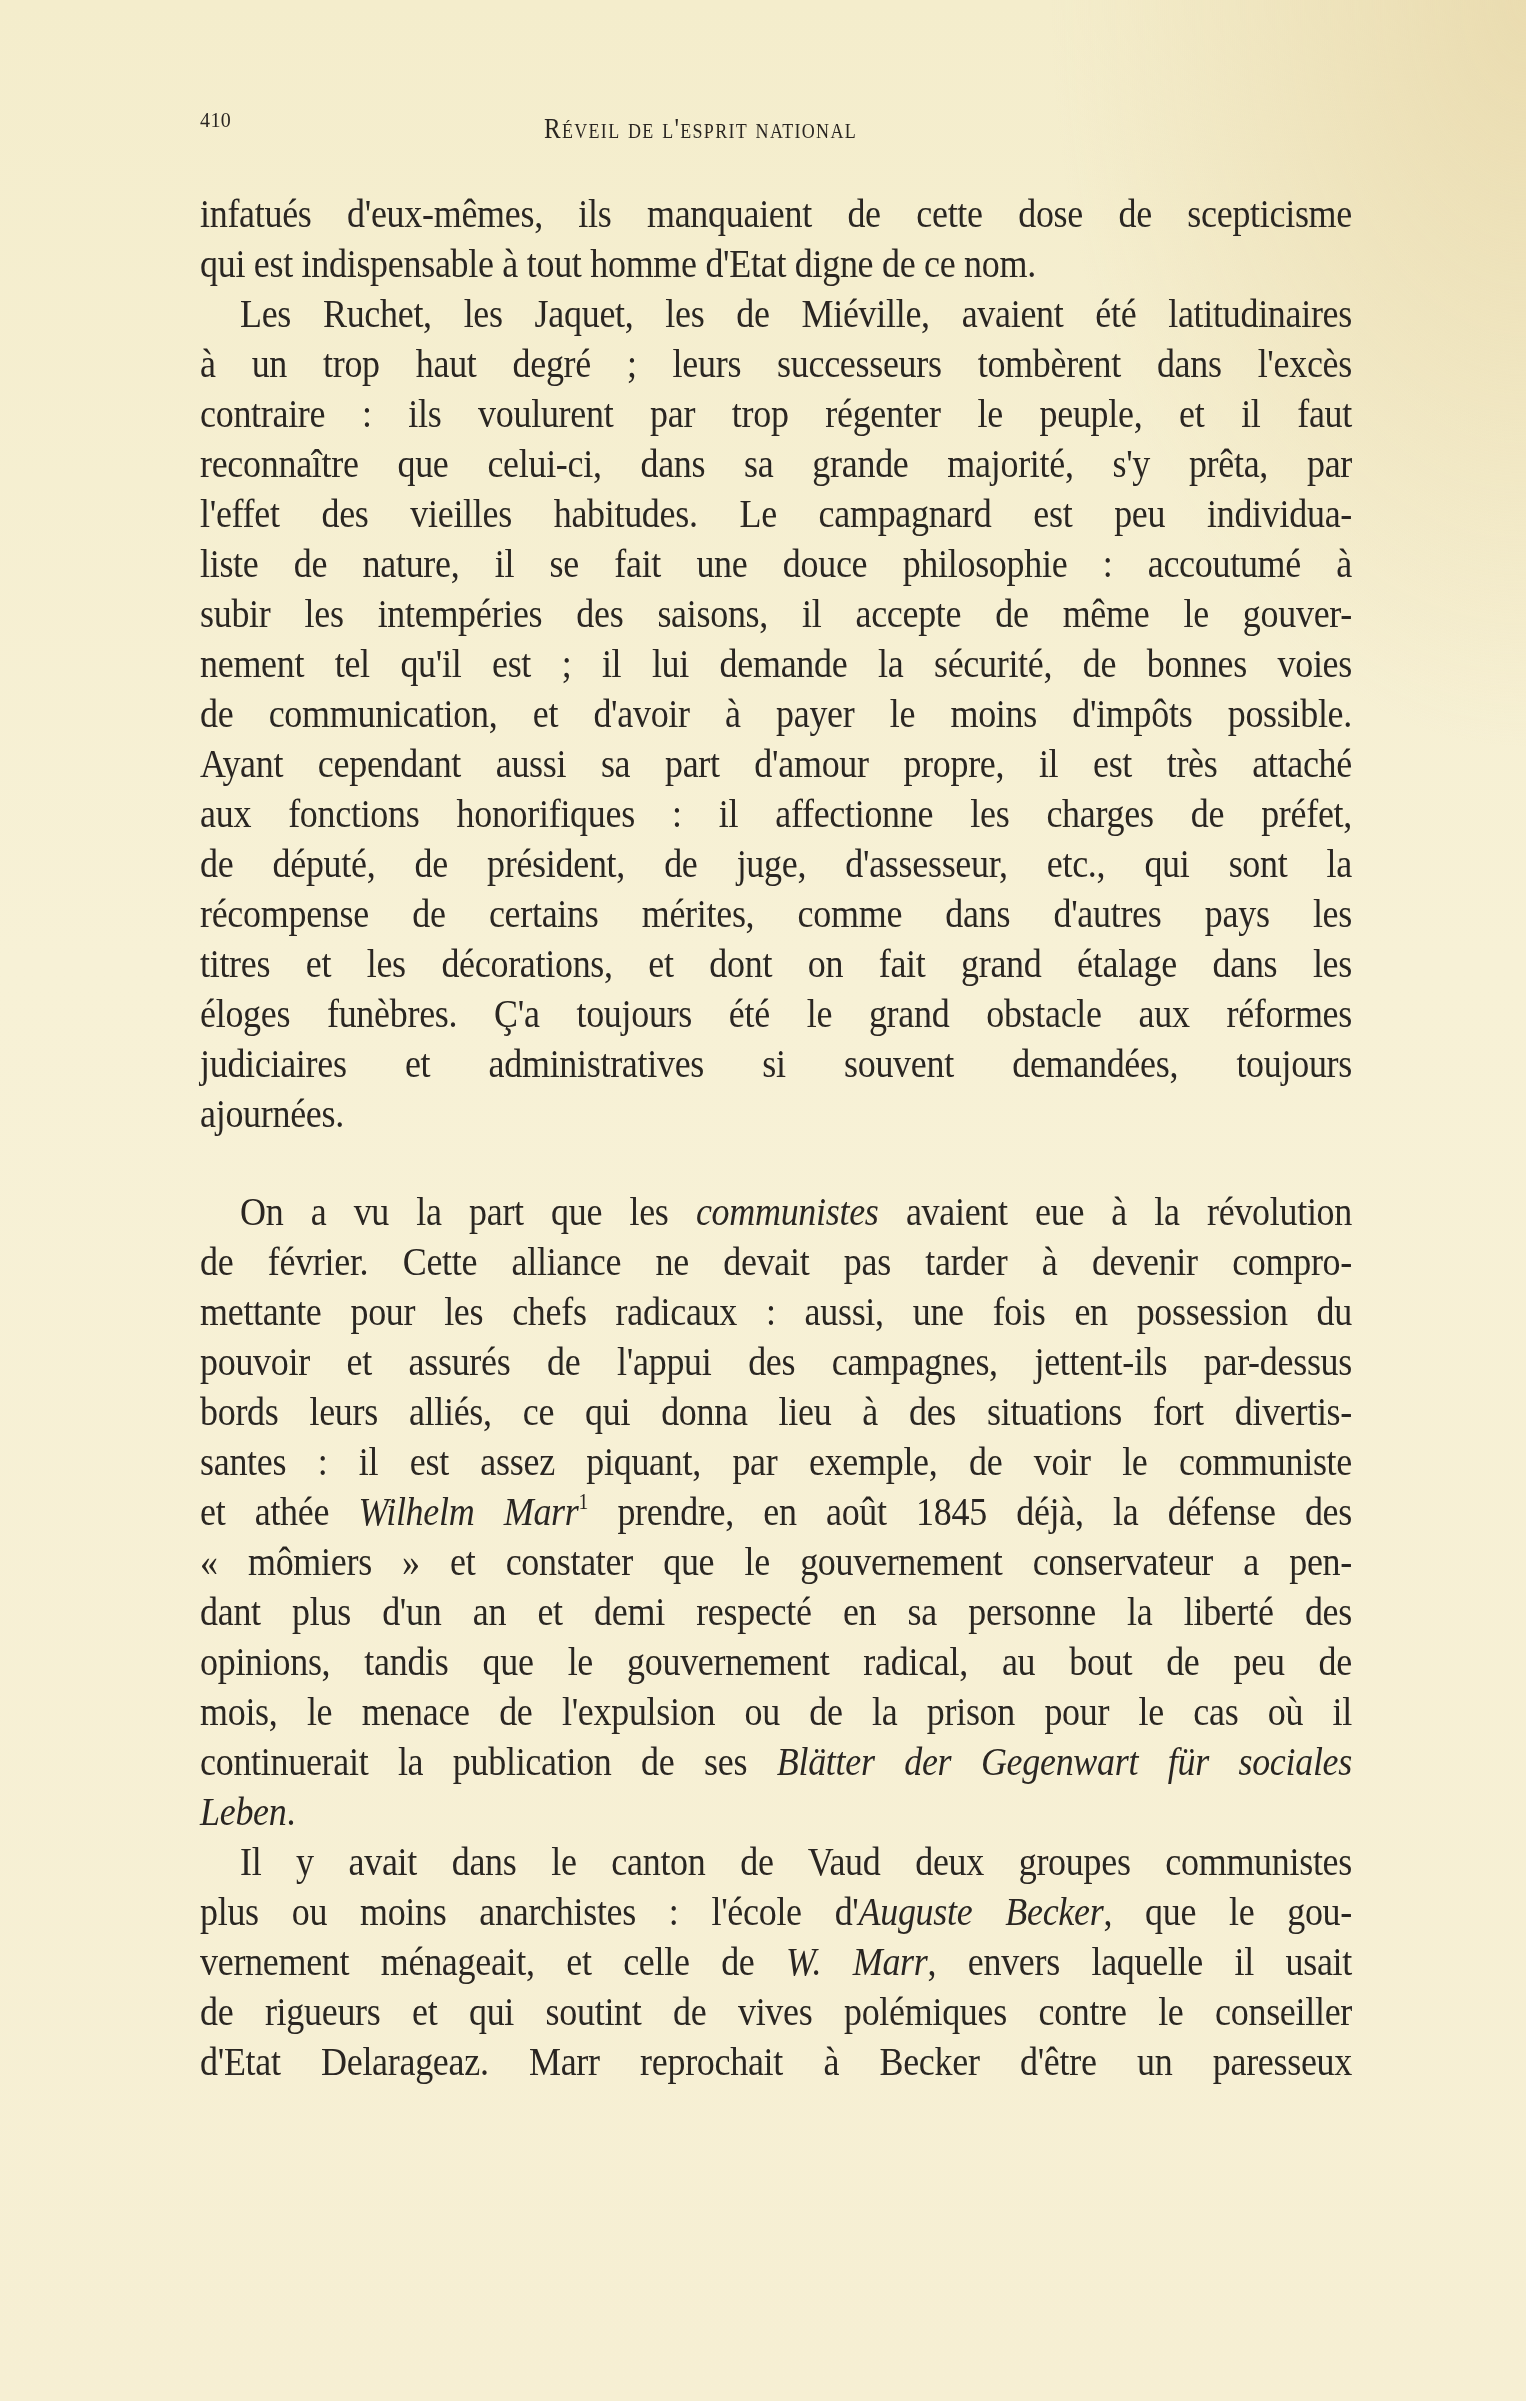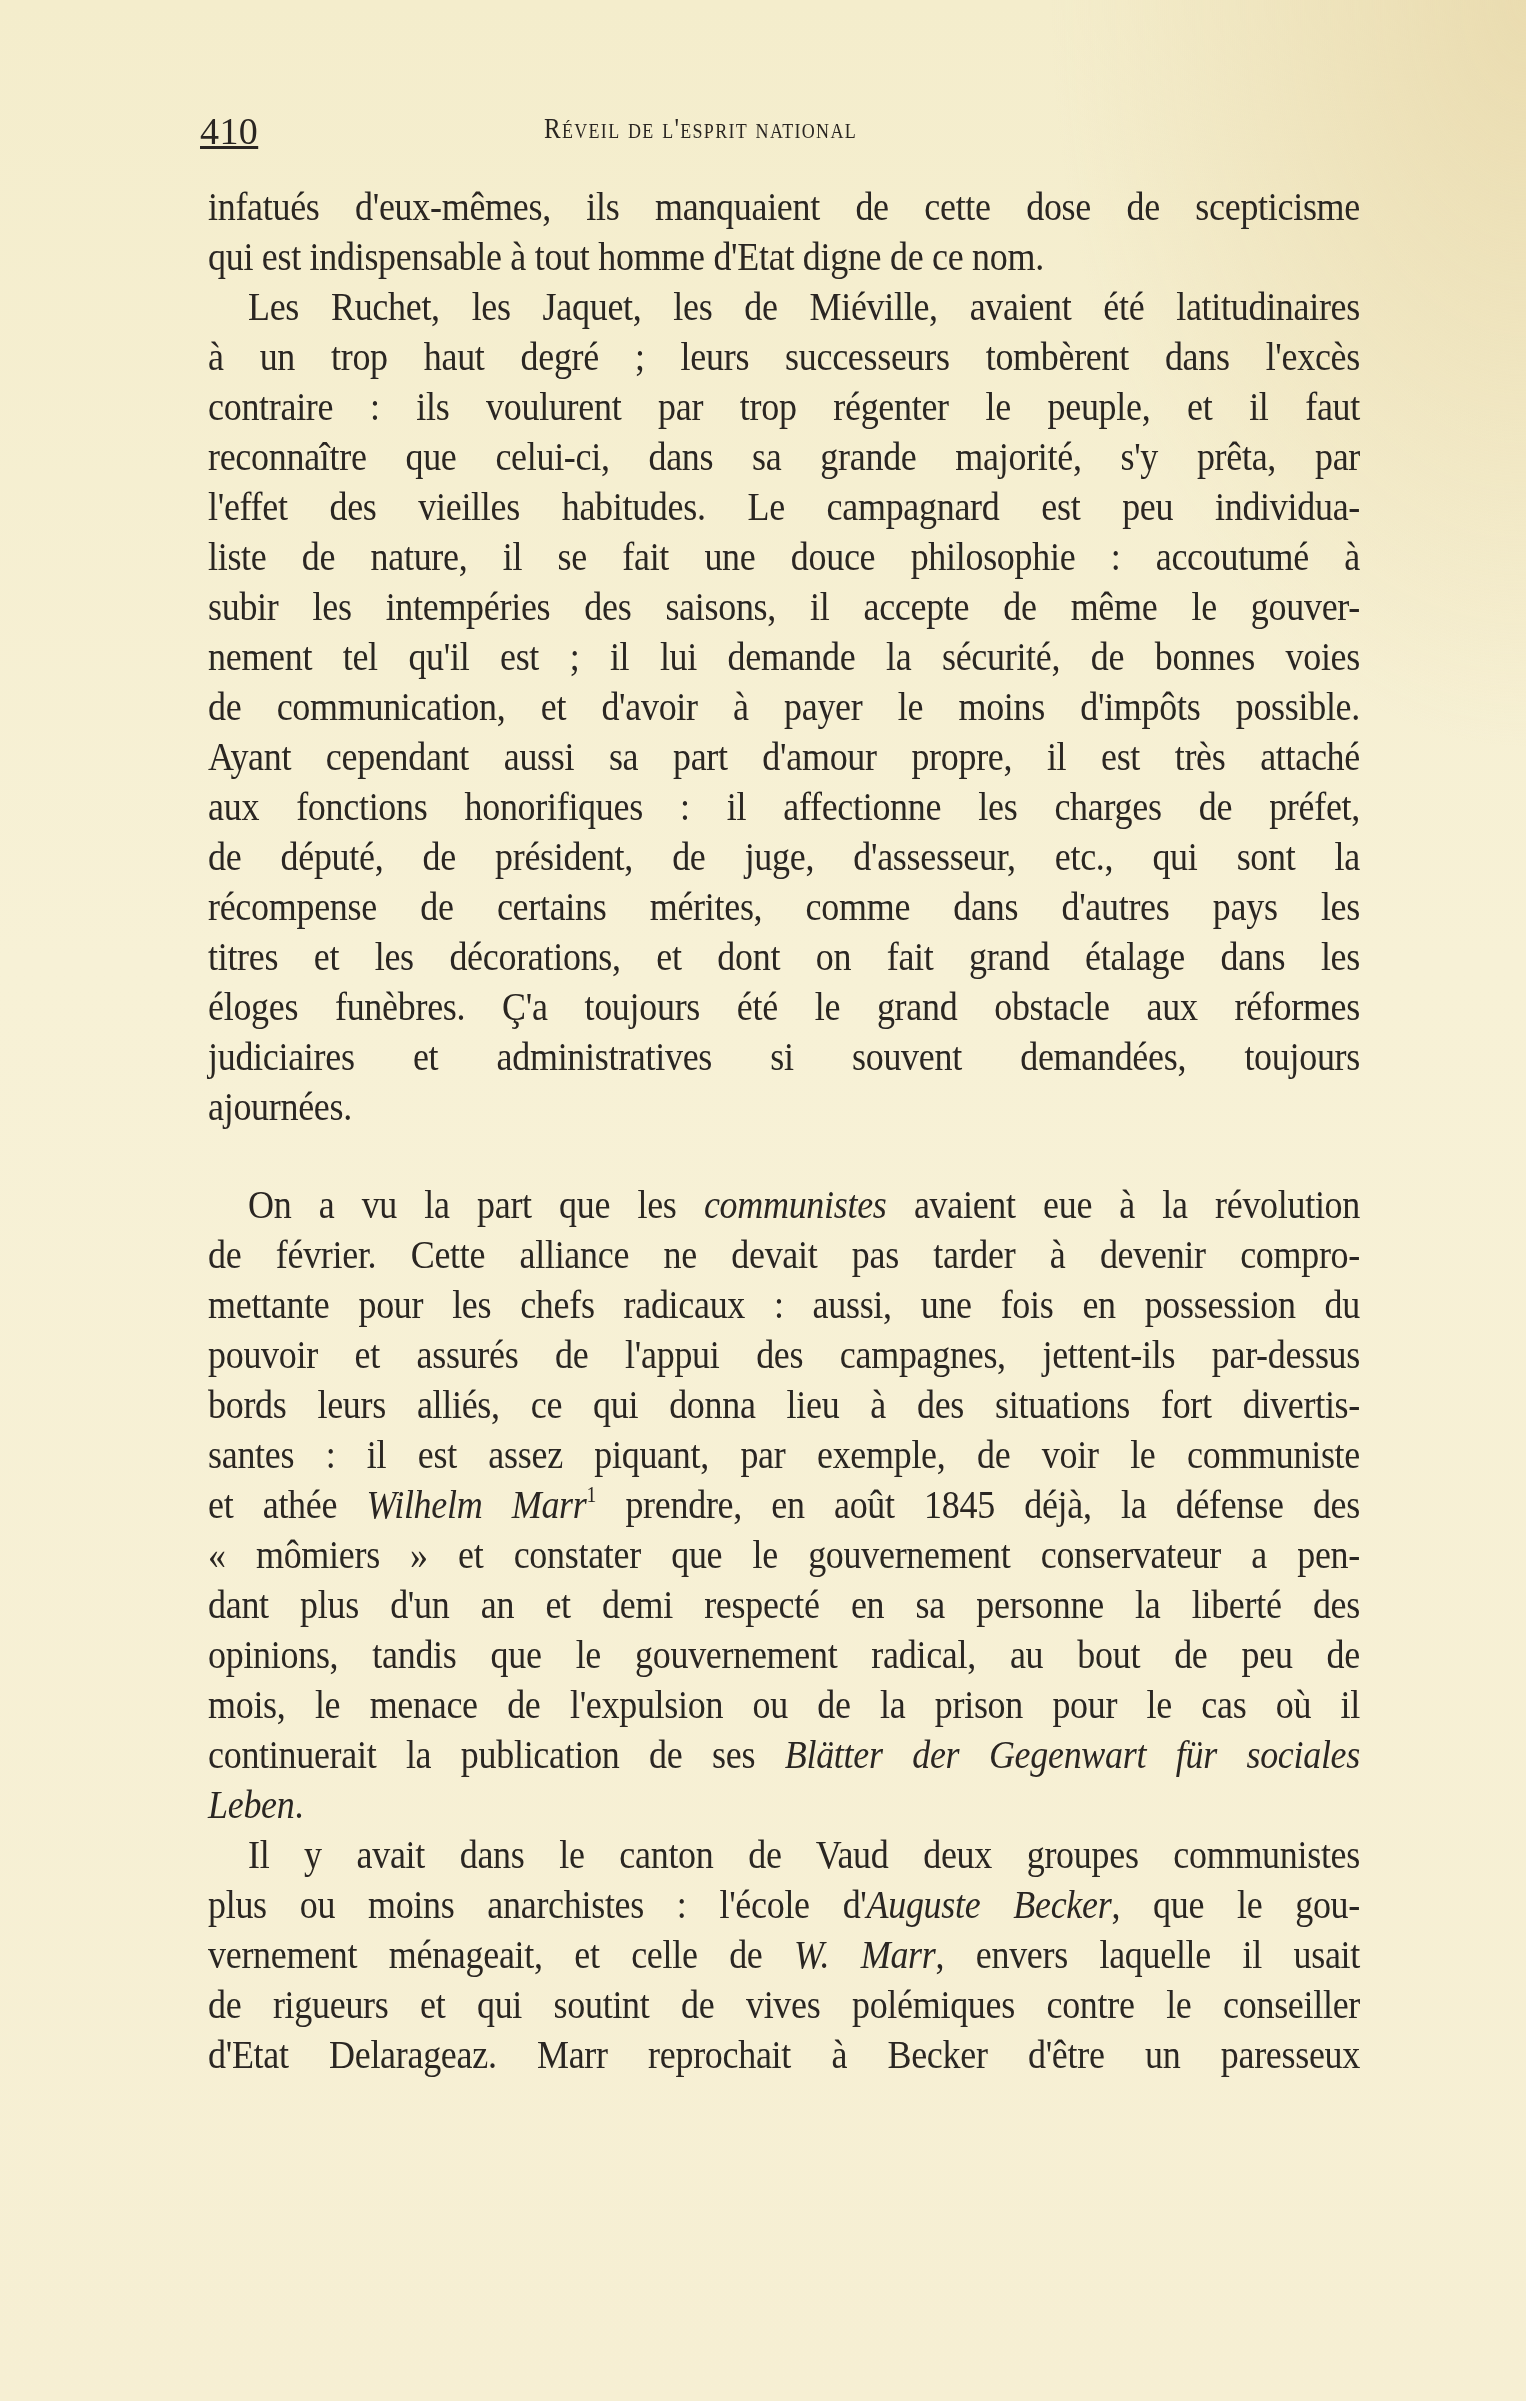--- a/index.html
+++ b/index.html
@@ -10,29 +10,29 @@
                       linear-gradient(180deg, #f4edcc 0%, #f7f1d6 40%, #f6efd3 100%);
     color: #2a2622;
     font-family: "Liberation Serif", "DejaVu Serif", serif;
     position: relative;
   }
   .page { position: absolute; left: 0; top: 0; width: 1527px; height: 2401px; }
   .running-head {
     position: absolute; top: 109px; left: 200px; width: 1164px; height: 45px;
     font-size: 30px; letter-spacing: 0.4px;
   }
-  .page-number { position: absolute; left: 0; top: 0; font-size: 38px; text-decoration: underline; }
+  .page-number { position: absolute; left: 0; top: 0; font-size: 20px; }
   .head-title {
     position: absolute; left: 344px; top: 3.6px; font-size: 25px;
     font-variant: small-caps; letter-spacing: 1.3px; transform: scaleY(1.15);
     transform-origin: left top;
   }
   .body-text {
-    position: absolute; left: 200px; top: 185px; width: 1152px;
-    font-size: 36px; line-height: 50px; margin-left: 8px;
+    position: absolute; left: 200px; top: 192px; width: 1152px;
+    font-size: 36px; line-height: 50px;
   }
   .line {
     display: block; height: 50px; white-space: nowrap;
     text-align: justify; text-align-last: justify;
     transform: scaleY(1.12); transform-origin: left bottom;
     letter-spacing: -0.3px;
   }
   .line.last { text-align-last: left; }
   .line.indent { padding-left: 40px; }
   .para-gap { height: 48px; }

